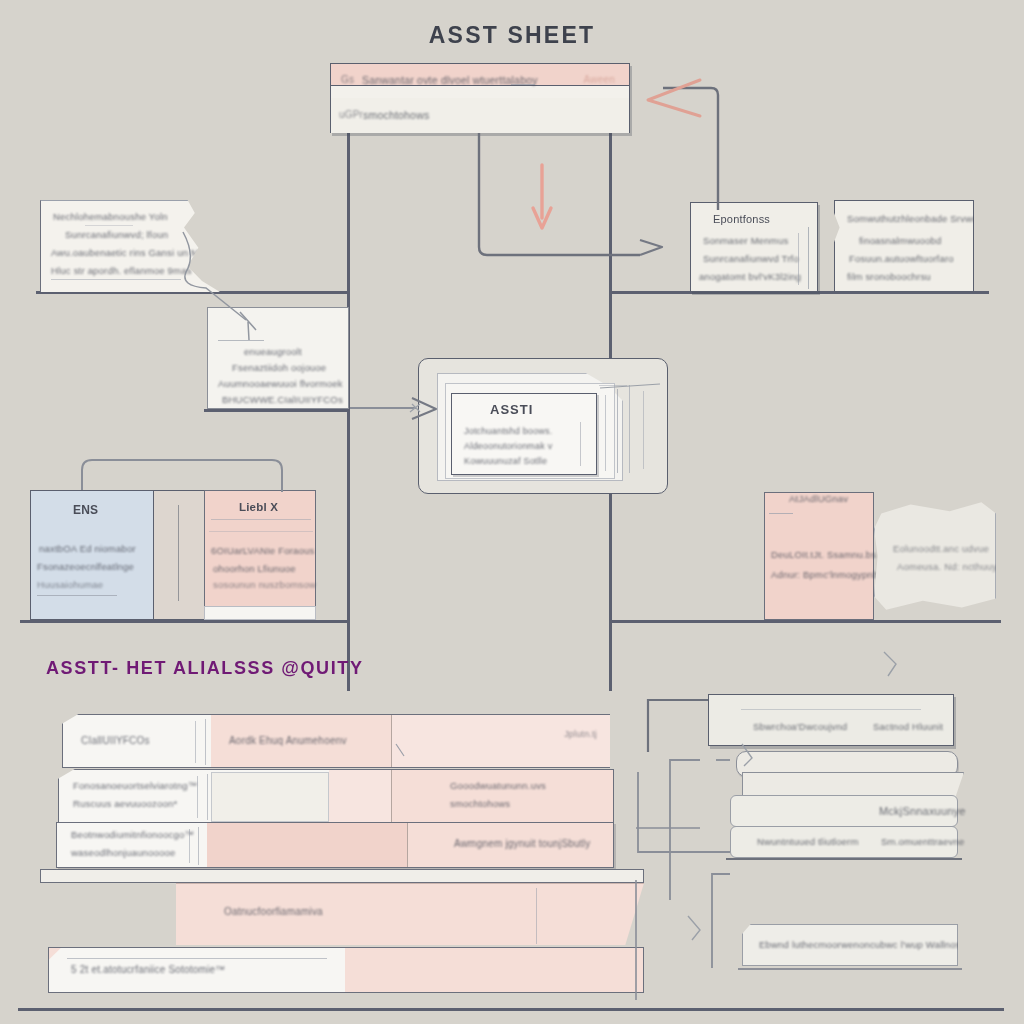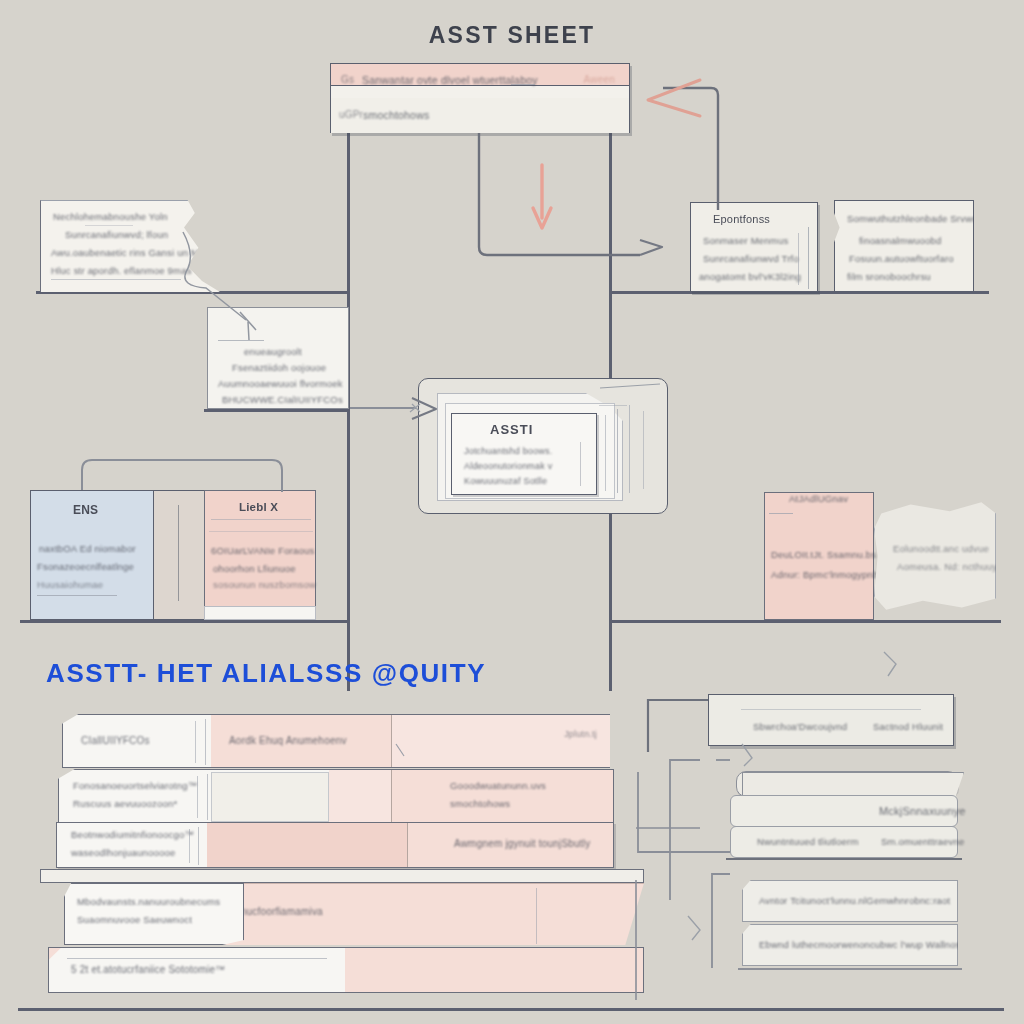--- a/index.html
+++ b/index.html
@@ -26,43 +26,43 @@
   
   .title-main{
     position:absolute;left:0;right:0;top:22px;
     text-align:center;
     font-size:23px;font-weight:bold;letter-spacing:2.2px;
     color:#3e424d;
     filter:blur(0.5px);
   }
   .title-eq{
     position:absolute;left:46px;top:658px;
-    font-size:26px;font-weight:bold;letter-spacing:1.6px;
-    color:#1d4ed8;
+    font-size:18px;font-weight:bold;letter-spacing:1.6px;
+    color:#701a75;
     filter:blur(0.6px);
   }
 
   
   .box{position:absolute;box-sizing:border-box;}
   .card{
     background:#f3f1ec;
     border:1.6px solid #5a5f6e;
     box-shadow:2px 3px 0 rgba(70,75,88,.30);
   }
   .card-soft{
     background:#eeece6;
     border:1.4px solid #8b8f98;
     box-shadow:1px 2px 0 rgba(90,95,108,.20);
   }
   .pink{background:#f1d3cb;}
   .pink-l{background:#f5ded7;}
   .pink-ll{background:#f7e5e0;}
   .cream{background:#f1efe9;}
   .white{background:#f7f6f3;}
-  .rnd{border-radius:10px;margin-top:20px;}
+  .rnd{border-radius:10px;}
 
   
   .hline{position:absolute;background:#5c6070;height:3px;}
   .vline{position:absolute;background:#5c6070;width:3px;}
 
   
   .ul{position:absolute;height:1.3px;background:#9aa0ab;opacity:.7;}
   .vtick{position:absolute;width:1.3px;background:#9aa0ab;opacity:.55;}
 
   svg.overlay{position:absolute;left:0;top:0;width:1024px;height:1024px;pointer-events:none;}
@@ -240,26 +240,20 @@
   </div>
 
   <div class="box" style="left:40px;top:869px;width:604px;height:14px;background:#f0eee9;
        border:1.4px solid #6b6f7c;"></div>
   <div class="box" style="left:176px;top:883px;width:468px;height:62px;background:#f5ded7;
        border-top:1px solid #cbb5ae;
        clip-path:polygon(0 0,100% 0,96% 100%,0 100%);">
     <span class="t soft" style="position:absolute;left:48px;top:22px;font-size:10px;">Oatnucfoorfiamamiva</span>
     <div class="vtick" style="left:360px;top:4px;height:56px;"></div>
   </div>
-  <div class="box" style="left:64px;top:883px;width:180px;height:62px;background:#f8f7f4;
-       border:1.4px solid #6b6f7c;
-       clip-path:polygon(4% 0,100% 0,100% 92%,88% 100%,0 100%,0 22%);">
-    <span class="t soft" style="position:absolute;left:12px;top:12px;font-size:9.5px;">Mbodvaunsts.nanuuroubnecums</span>
-    <span class="t soft" style="position:absolute;left:12px;top:30px;font-size:9.5px;">Suaomnuvooe Saeuwnoct</span>
-  </div>
 
   <div class="box" style="left:48px;top:947px;width:596px;height:46px;background:#f5ded7;
        border:1.4px solid #6b6f7c;">
     <div class="box white" style="left:0;top:0;width:296px;height:100%;
          clip-path:polygon(4% 0,100% 0,100% 100%,0 100%,0 26%);">
       <span class="t soft" style="position:absolute;left:22px;top:16px;font-size:10px;">5 2t et.atotucrfaniice Sototomie™</span>
     </div>
     <div class="ul" style="left:18px;top:10px;width:260px;opacity:.6;"></div>
   </div>
 
@@ -278,25 +272,20 @@
     <span class="t soft" style="position:absolute;left:44px;top:9px;font-size:9.5px;margin-top:28px;">Hnamwwoudjsmosoeu</span>
     <span class="t soft" style="position:absolute;left:148px;top:9px;font-size:11px;">MckjSnnaxuunye</span>
   </div>
   <div class="box" style="left:730px;top:826px;width:228px;height:32px;background:#edece6;
        border:1.2px solid #9a9ea6;border-radius:6px;">
     <span class="t soft" style="position:absolute;left:26px;top:9px;font-size:9.5px;">Nwuntntuued tliutloerm</span>
     <span class="t soft" style="position:absolute;left:150px;top:9px;font-size:9.5px;">Sm.omuenttraevne</span>
   </div>
   <div class="hline" style="left:726px;top:858px;width:236px;height:2.2px;background:#6d717c;"></div>
 
-  <div class="box" style="left:742px;top:880px;width:216px;height:42px;background:#eeede8;
-       border:1.2px solid #9a9ea6;
-       clip-path:polygon(4% 0,100% 0,100% 100%,0 100%,0 24%);">
-    <span class="t soft" style="position:absolute;left:16px;top:14px;font-size:9.5px;">Avntor Tcitunoct'lunnu.nlGemwhnrobnc:raot</span>
-  </div>
   <div class="box" style="left:742px;top:924px;width:216px;height:42px;background:#eeede8;
        border:1.2px solid #9a9ea6;
        clip-path:polygon(4% 0,100% 0,100% 100%,0 100%,0 24%);">
     <span class="t soft" style="position:absolute;left:16px;top:14px;font-size:9.5px;">Ebwnd luthecmoorwenoncubwc l'wup  Wallnos</span>
   </div>
   <div class="hline" style="left:738px;top:968px;width:224px;height:2px;background:#8d9099;"></div>
 
   <svg class="overlay" viewBox="0 0 1024 1024">
 
     <path d="M479,133 L479,247 Q479,255 487,255 L640,255" fill="none" stroke="#6d717c" stroke-width="2.4"></path>

